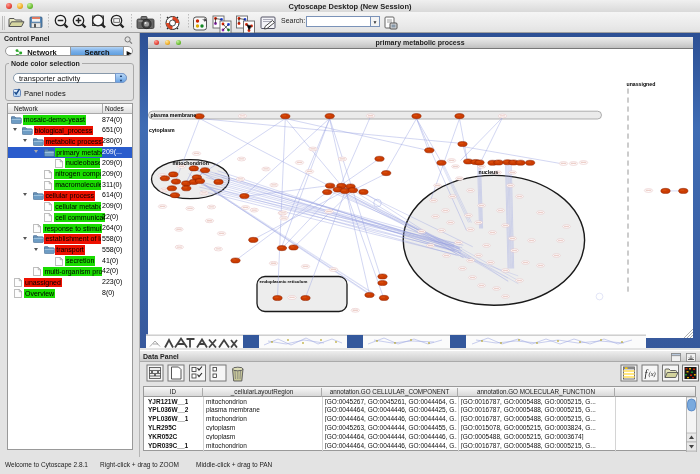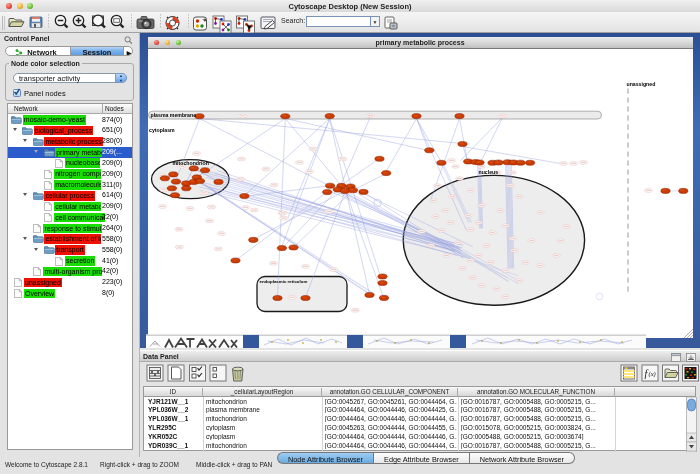--- a/index.html
+++ b/index.html
@@ -181,21 +181,21 @@
  </div>
   <div class="abs" id="cp-tabs">
     <div class="seg" style="left:0; width:64px; padding-top:1px;"><svg style="position:absolute; left:9px; top:1.5px;" width="8" height="8" viewBox="0 0 8 8">
           <g fill="#2aa52a">
             <circle cx="2" cy="1.6" r="1.4"></circle>
             <circle cx="5.8" cy="4" r="1.4"></circle>
             <circle cx="2" cy="6.4" r="1.4"></circle>
           </g>
           <path d="M2 1.6 L5.8 4 L2 6.4" stroke="#2aa52a" stroke-width="0.7" fill="none"></path>
         </svg><span style="margin-left:8px;">Network</span></div>
-    <div class="seg" id="mosaic-seg" style="left:64px; width:54px; padding-top:1px;">Session</div>
+    <div class="seg" id="mosaic-seg" style="left:64px; width:54px; padding-top:1px;">Search</div>
     <div class="seg" style="left:118px; width:10px; font-size:6px; padding-top:1.5px;">▶</div>
   </div>
   <div class="abs" id="cp-group"></div>
   <div class="abs" id="cp-group-label">Node color selection</div>
   <div class="abs" id="cp-dd">transporter activity<div class="abs" id="cp-dd-btn">▲<br>▼</div></div>
   <div class="abs" id="cp-cb">
       <svg width="8" height="8" viewBox="0 0 8 8" style="position:absolute;left:-1px;top:-2px;">
         <path d="M1.5 4 L3.2 6 L6.5 1" stroke="#1a4a8a" stroke-width="1.4" fill="none"></path>
       </svg>
     </div>
@@ -938,24 +938,19 @@
 <span class="td" style="left:317px; width:152px;">[GO:0005488, GO:0005215, GO:0003674]</span>
 </div>
 <div class="drow" style="top:54.85px;">
 <span class="td" style="left:4px; font-weight:bold;">YDR039C__1</span>
 <span class="td" style="left:62px;">mitochondrion</span>
 <span class="td" style="left:181px; width:132px;">[GO:0044464, GO:0044446, GO:0044444, G...</span>
 <span class="td" style="left:317px; width:152px;">[GO:0016787, GO:0005488, GO:0005215, G...</span>
 </div>
 </div>
   </div>
-  <div class="abs" id="dtabs">
-    <div class="dtab" style="border-radius:6px 0 0 6px; background:linear-gradient(#9ecdf2,#6aaae0); border-right:none;">Node Attribute Browser</div>
-    <div class="dtab" style="">Edge Attribute Browser</div>
-    <div class="dtab" style="border-radius:0 6px 6px 0; border-left:none;">Network Attribute Browser</div>
-  </div>
 </div>
 
 <div class="abs" id="statusbar">
   <span class="abs" style="left:5px; top:4px;">Welcome to Cytoscape 2.8.1</span>
   <span class="abs" style="left:100px; top:4px;">Right-click + drag to ZOOM</span>
   <span class="abs" style="left:196px; top:4px;">Middle-click + drag to PAN</span>
 </div>
 
 </body></html>

